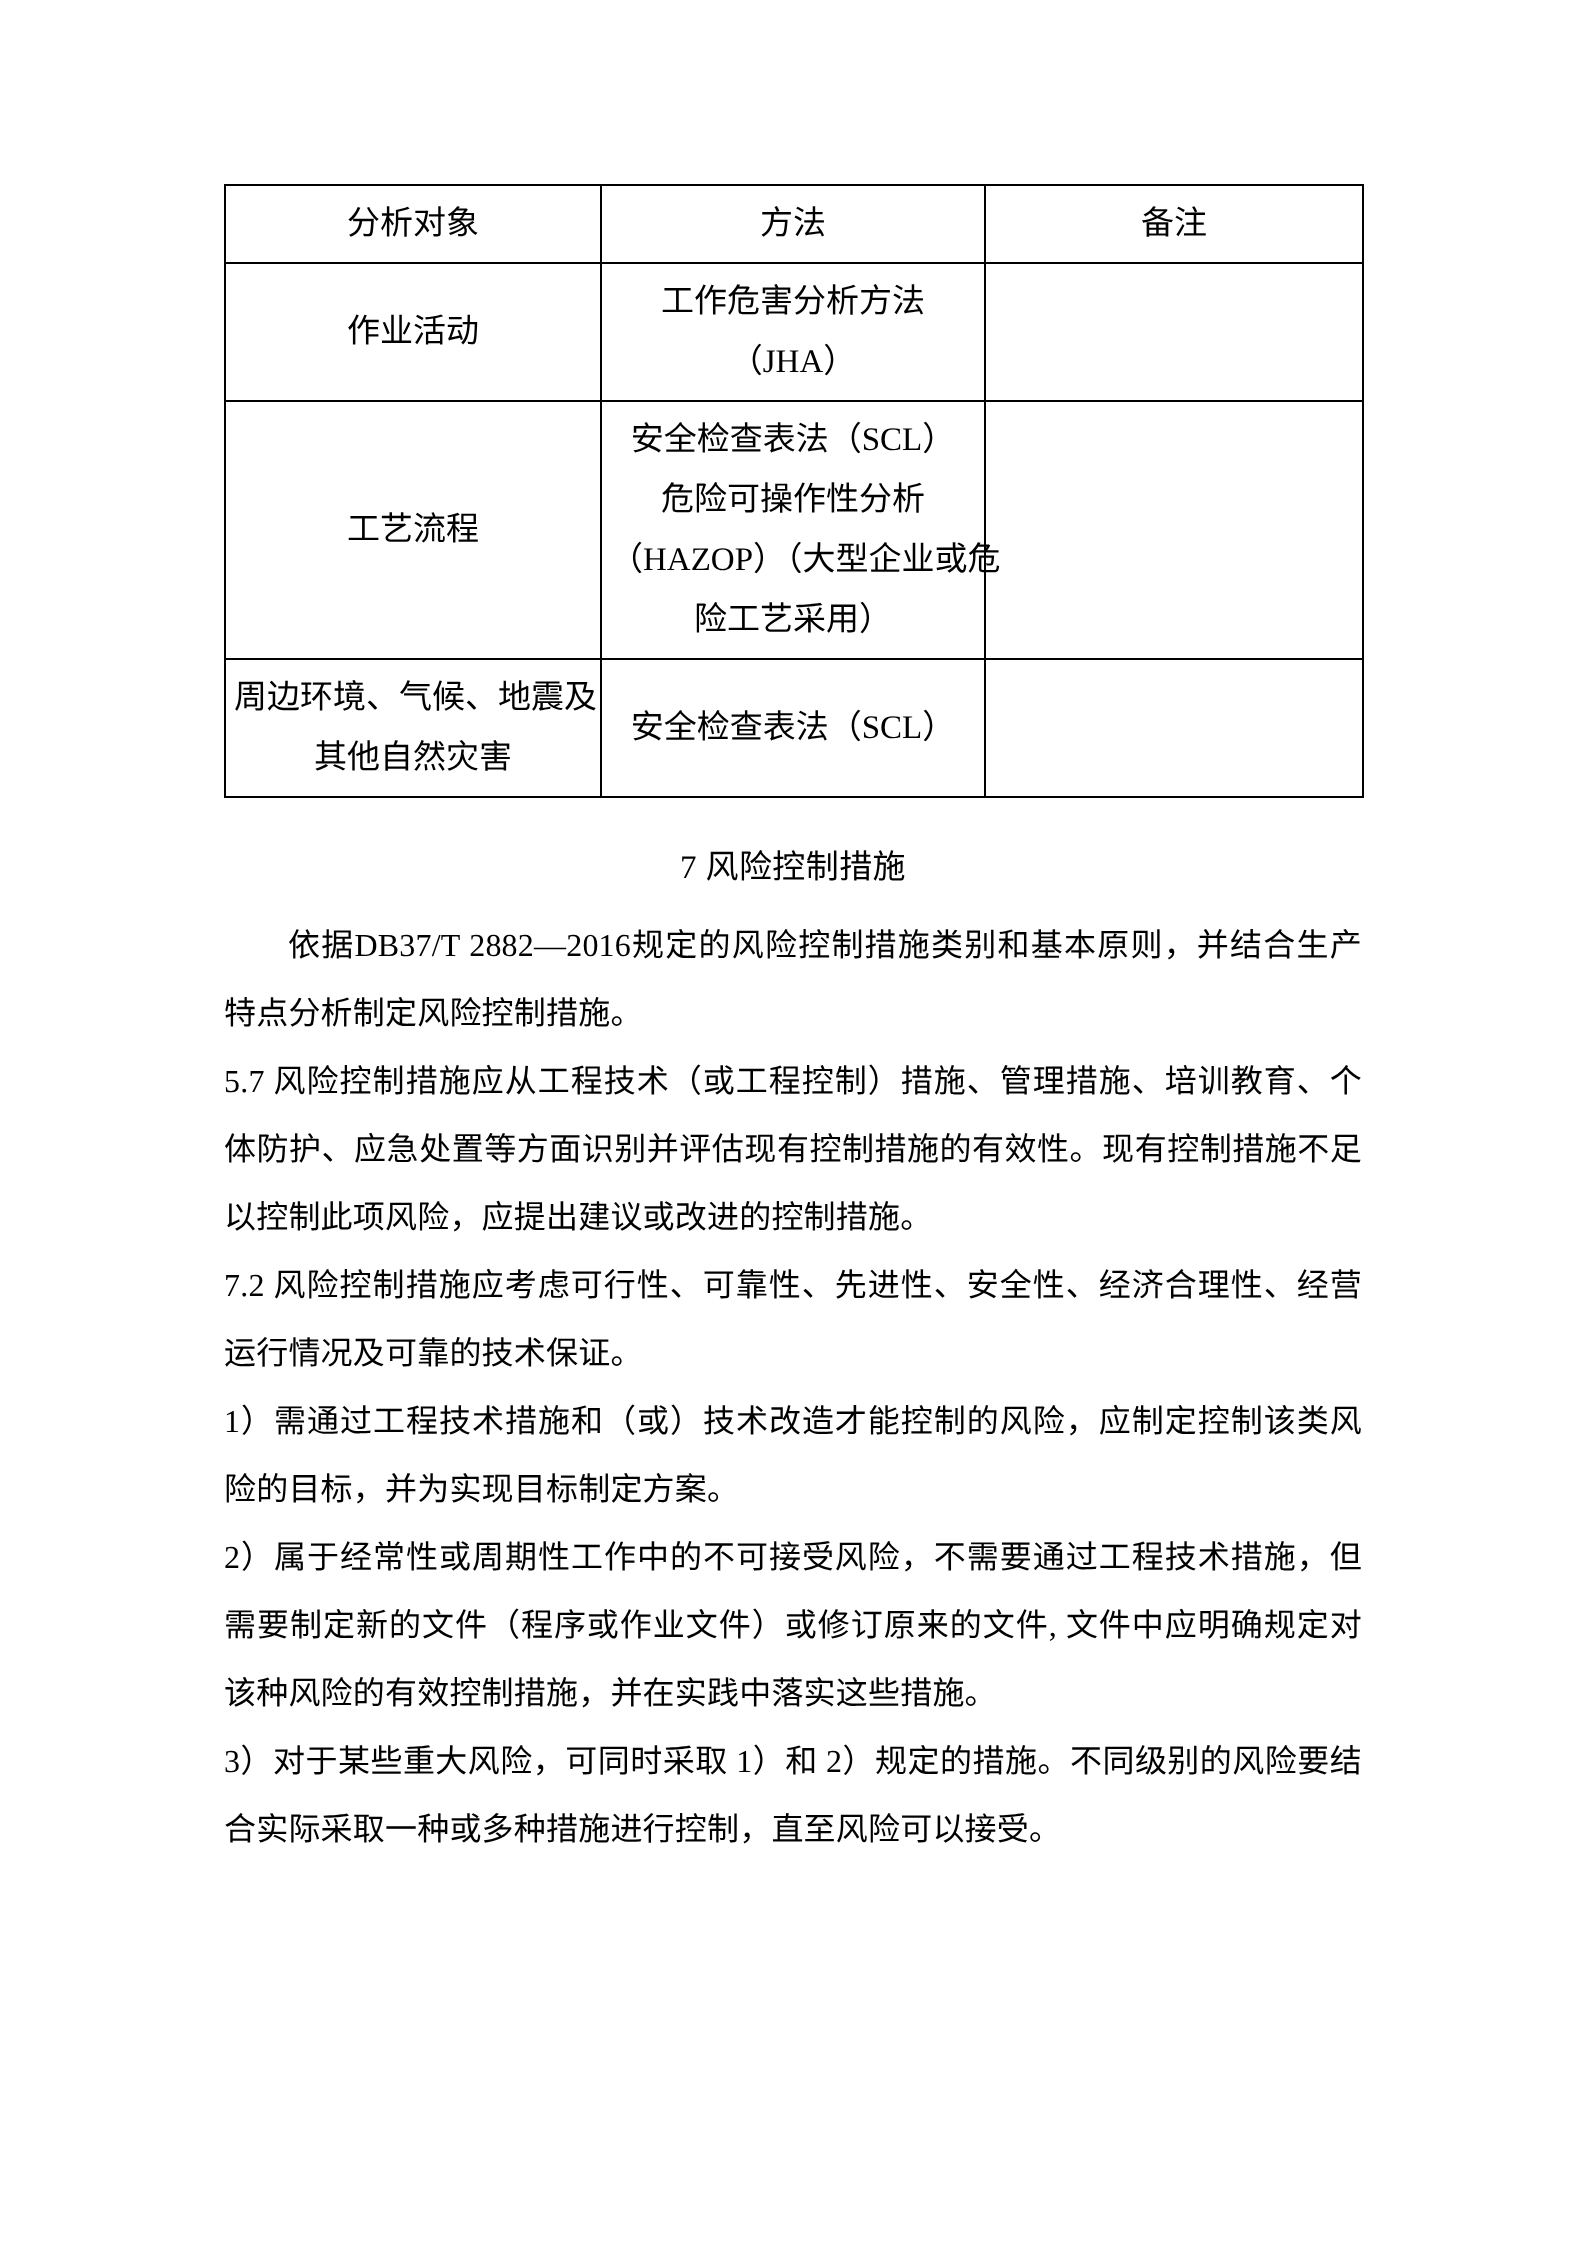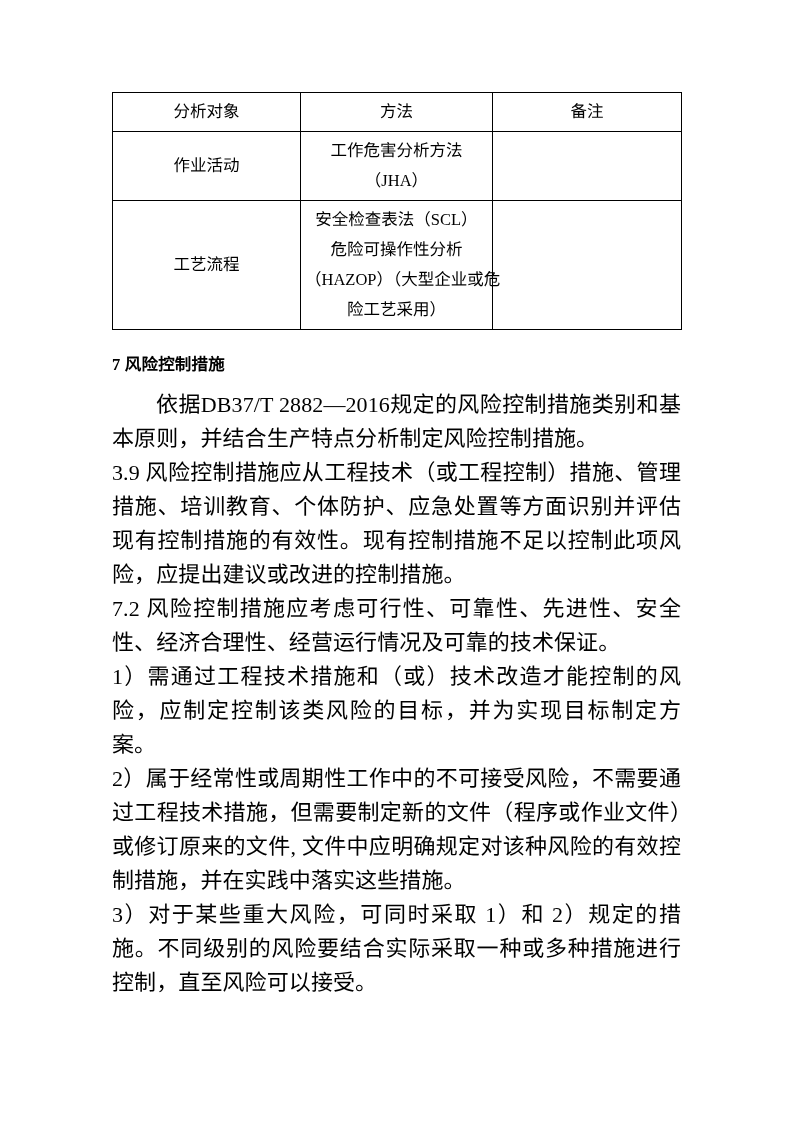--- a/index.html
+++ b/index.html
@@ -52,27 +52,26 @@
   
   .doc-body {
     margin-top: 18px;
     font-size: 16.5px;
     line-height: 34px;
   }
   .heading {
     font-size: 16.5px;
     line-height: 34px;
     margin: 0 0 6px 0;
-    text-align: left;
+    text-align: center;
     letter-spacing: 0.2px;
-    font-weight: bold;
   }
   p.para {
     margin: 0;
-    font-size: 22px;
+    font-size: 16px;
     line-height: 34px;
     text-align: justify;
     text-justify: inter-ideograph;
     text-align-last: left;
     letter-spacing: 0.1px;
   }
   p.para.indent {
     text-indent: 2em;
   }
 </style>
@@ -106,28 +105,36 @@
           <td>工艺流程</td>
           <td class="cell-line-stack">
             <span class="ln">安全检查表法（SCL）</span>
             <span class="ln">危险可操作性分析</span>
             <span class="ln">（HAZOP）（大型企业或危</span>
             <span class="ln">险工艺采用）</span>
           </td>
           <td></td>
         </tr>
 
+        <tr>
+          <td class="cell-line-stack">
+            <span class="ln">周边环境、气候、地震及</span>
+            <span class="ln">其他自然灾害</span>
+          </td>
+          <td>安全检查表法（SCL）</td>
+          <td></td>
+        </tr>
       </tbody>
     </table>
 
     <div class="doc-body">
       <div class="heading">7 风险控制措施</div>
 
       <p class="para indent">依据DB37/T 2882—2016规定的风险控制措施类别和基本原则，并结合生产特点分析制定风险控制措施。</p>
-      <p class="para">3.9 风险控制措施应从工程技术（或工程控制）措施、管理措施、培训教育、个体防护、应急处置等方面识别并评估现有控制措施的有效性。现有控制措施不足以控制此项风险，应提出建议或改进的控制措施。</p>
+      <p class="para">5.7 风险控制措施应从工程技术（或工程控制）措施、管理措施、培训教育、个体防护、应急处置等方面识别并评估现有控制措施的有效性。现有控制措施不足以控制此项风险，应提出建议或改进的控制措施。</p>
       <p class="para">7.2 风险控制措施应考虑可行性、可靠性、先进性、安全性、经济合理性、经营运行情况及可靠的技术保证。</p>
       <p class="para">1）需通过工程技术措施和（或）技术改造才能控制的风险，应制定控制该类风险的目标，并为实现目标制定方案。</p>
       <p class="para">2）属于经常性或周期性工作中的不可接受风险，不需要通过工程技术措施，但需要制定新的文件（程序或作业文件）或修订原来的文件, 文件中应明确规定对该种风险的有效控制措施，并在实践中落实这些措施。</p>
       <p class="para">3）对于某些重大风险，可同时采取 1）和 2）规定的措施。不同级别的风险要结合实际采取一种或多种措施进行控制，直至风险可以接受。</p>
     </div>
 
   </div>
 </div>
 
 </body></html>

